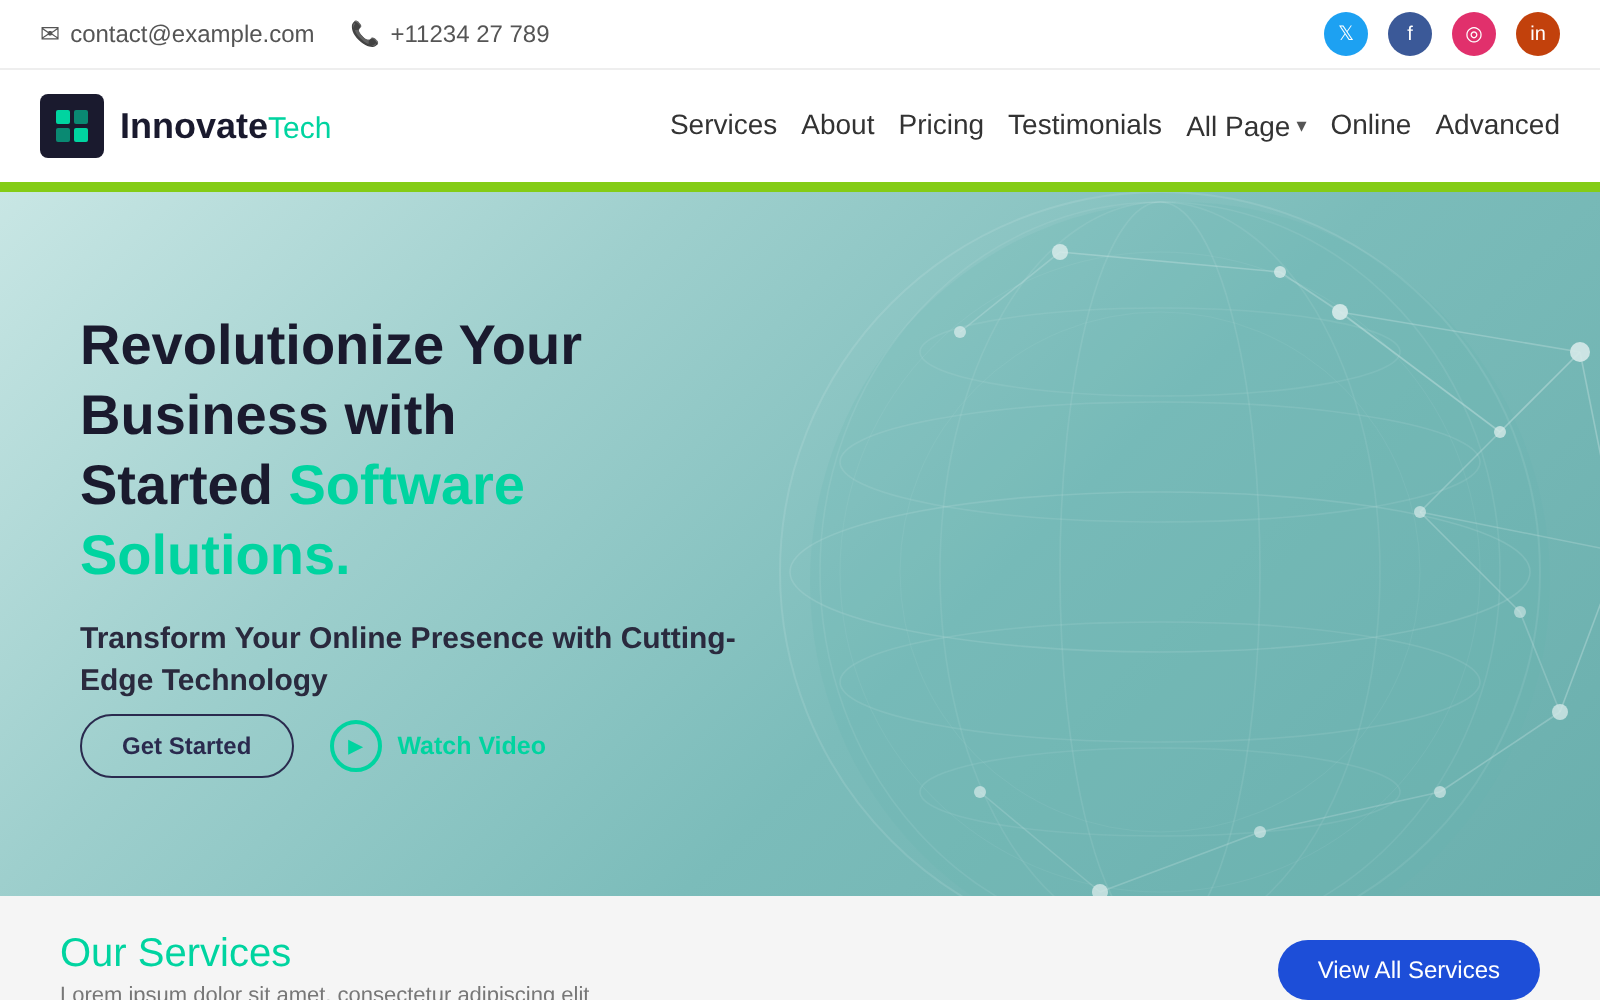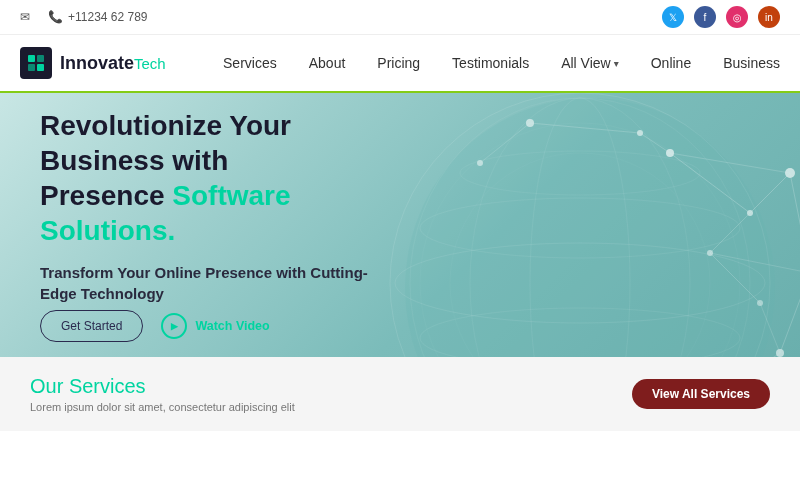--- a/index.html
+++ b/index.html
@@ -24,37 +24,37 @@
       display: flex; align-items: center; justify-content: center;
       color: #fff; font-size: 10px; cursor: pointer;
     }
 
     
     .navbar {
       background: #fff;
       display: flex;
       justify-content: space-between;
       padding: 12px 20px;
-      border-bottom: 2px solid #84cc16;
+      border-bottom: 5px solid #84cc16;
     }
     .logo { display: flex; align-items: center; gap: 8px; font-size: 18px; font-weight: 700; }
     .logo-icon {
       width: 32px; height: 32px; background: #1a1a2e;
       display: flex; align-items: center; justify-content: center;
       border-radius: 4px; color: #00d4a0; font-size: 16px;
     }
-    .nav-links { display: flex; align-items: center; gap: 32px; list-style: none; }
+    .nav-links { display: flex; align-items: center; gap: 12px; list-style: none; }
     .nav-links a { text-decoration: none; color: #333; font-size: 14px; font-weight: 500; }
     .nav-links .has-dropdown { display: flex; align-items: center; gap: 3px; cursor: pointer; }
     .chevron { font-size: 10px; color: #555; }
 
     
     .hero {
       position: relative;
-      height: 264px;
+      height: 352px;
       background: linear-gradient(135deg, #c8e6e4 0%, #9ecfcd 30%, #7bbcba 60%, #6aafad 100%);
       overflow: hidden;
       display: flex;
       align-items: center;
     }
     .hero-bg {
       position: absolute;
       right: 0; top: 0;
       width: 65%;
       height: 100%;
@@ -96,21 +96,21 @@
     }
     .hero-buttons { display: flex; align-items: center; gap: 18px; }
     .btn-primary {
       padding: 8px 20px;
       border: 1.5px solid #2a2a4e;
       border-radius: 20px;
       background: transparent;
       color: #2a2a4e;
       font-size: 12px;
       cursor: pointer;
-      font-weight: 400;
+      font-weight: 700;
     }
     .btn-video {
       display: flex;
       align-items: center;
       gap: 8px;
       background: none;
       border: none;
       cursor: pointer;
       font-size: 12.5px;
       color: #00d4a0;
@@ -141,38 +141,39 @@
     }
     .services-desc {
       font-size: 11px;
       color: #777;
       margin-top: 3px;
     }
     .btn-view-all {
       padding: 8px 20px;
       border-radius: 20px;
       border: none;
-      background: #7f1d1d;
+      background: #1d4ed8;
       color: #fff;
       font-size: 12px;
-      font-weight: 700;
+      font-weight: 400;
       cursor: pointer;
     }
   </style>
 </head>
 <body>
 
 <div class="top-bar">
   <div class="top-bar-left">
     <span>
       <span>✉</span>
+      <span>contact@example.com</span>
     </span>
     <span>
       <span>📞</span>
-      <span>+11234 62 789</span>
+      <span>+11234 27 789</span>
     </span>
   </div>
   <div class="top-bar-right">
     <div class="social-icon" style="background:#1da1f2;">𝕏</div>
     <div class="social-icon" style="background:#3b5998;">f</div>
     <div class="social-icon" style="background:#e1306c;">◎</div>
     <div class="social-icon" style="background:#c2410c;">in</div>
   </div>
 </div>
 
@@ -189,25 +190,25 @@
     <div>
       <span style="color:#1a1a2e;font-weight:800;">Innovate</span><span style="color:#00d4a0;font-weight:400;font-size:15px;">Tech</span>
     </div>
   </div>
   <ul class="nav-links">
     <li><a href="#">Services</a></li>
     <li><a href="#">About</a></li>
     <li><a href="#">Pricing</a></li>
     <li><a href="#">Testimonials</a></li>
     <li class="has-dropdown">
-      <a href="#">All View</a>
+      <a href="#">All Page</a>
       <span class="chevron">▾</span>
     </li>
     <li><a href="#">Online</a></li>
-    <li><a href="#">Business</a></li>
+    <li><a href="#">Advanced</a></li>
   </ul>
 </nav>
 
 <section class="hero">
   <div class="hero-bg">
 
     <svg class="globe-svg" viewBox="0 0 500 420" xmlns="http://www.w3.org/2000/svg">
 
       <circle cx="250" cy="210" r="190" fill="none" stroke="rgba(255,255,255,0.15)" stroke-width="1"></circle>
       <circle cx="250" cy="210" r="160" fill="none" stroke="rgba(255,255,255,0.1)" stroke-width="0.5"></circle>
@@ -255,21 +256,21 @@
       <line x1="220" y1="370" x2="300" y2="340" stroke="rgba(255,255,255,0.25)" stroke-width="0.8"></line>
       <line x1="160" y1="320" x2="220" y2="370" stroke="rgba(255,255,255,0.2)" stroke-width="0.8"></line>
       <line x1="460" y1="100" x2="340" y2="80" stroke="rgba(255,255,255,0.3)" stroke-width="0.8"></line>
       <line x1="480" y1="200" x2="380" y2="180" stroke="rgba(255,255,255,0.25)" stroke-width="0.8"></line>
     </svg>
   </div>
 
   <div class="hero-content">
     <h1 class="hero-title">
       <span>Revolutionize Your Business with</span><br>
-      <span>Presence </span><span class="highlight">Software Solutions.</span>
+      <span>Started </span><span class="highlight">Software Solutions.</span>
     </h1>
     <p class="hero-subtitle">Transform Your Online Presence with Cutting-Edge Technology</p>
     <div class="hero-buttons">
       <button class="btn-primary">Get Started</button>
       <button class="btn-video">
         <span class="play-icon">▶</span>
         <span>Watch Video</span>
       </button>
     </div>
   </div>

